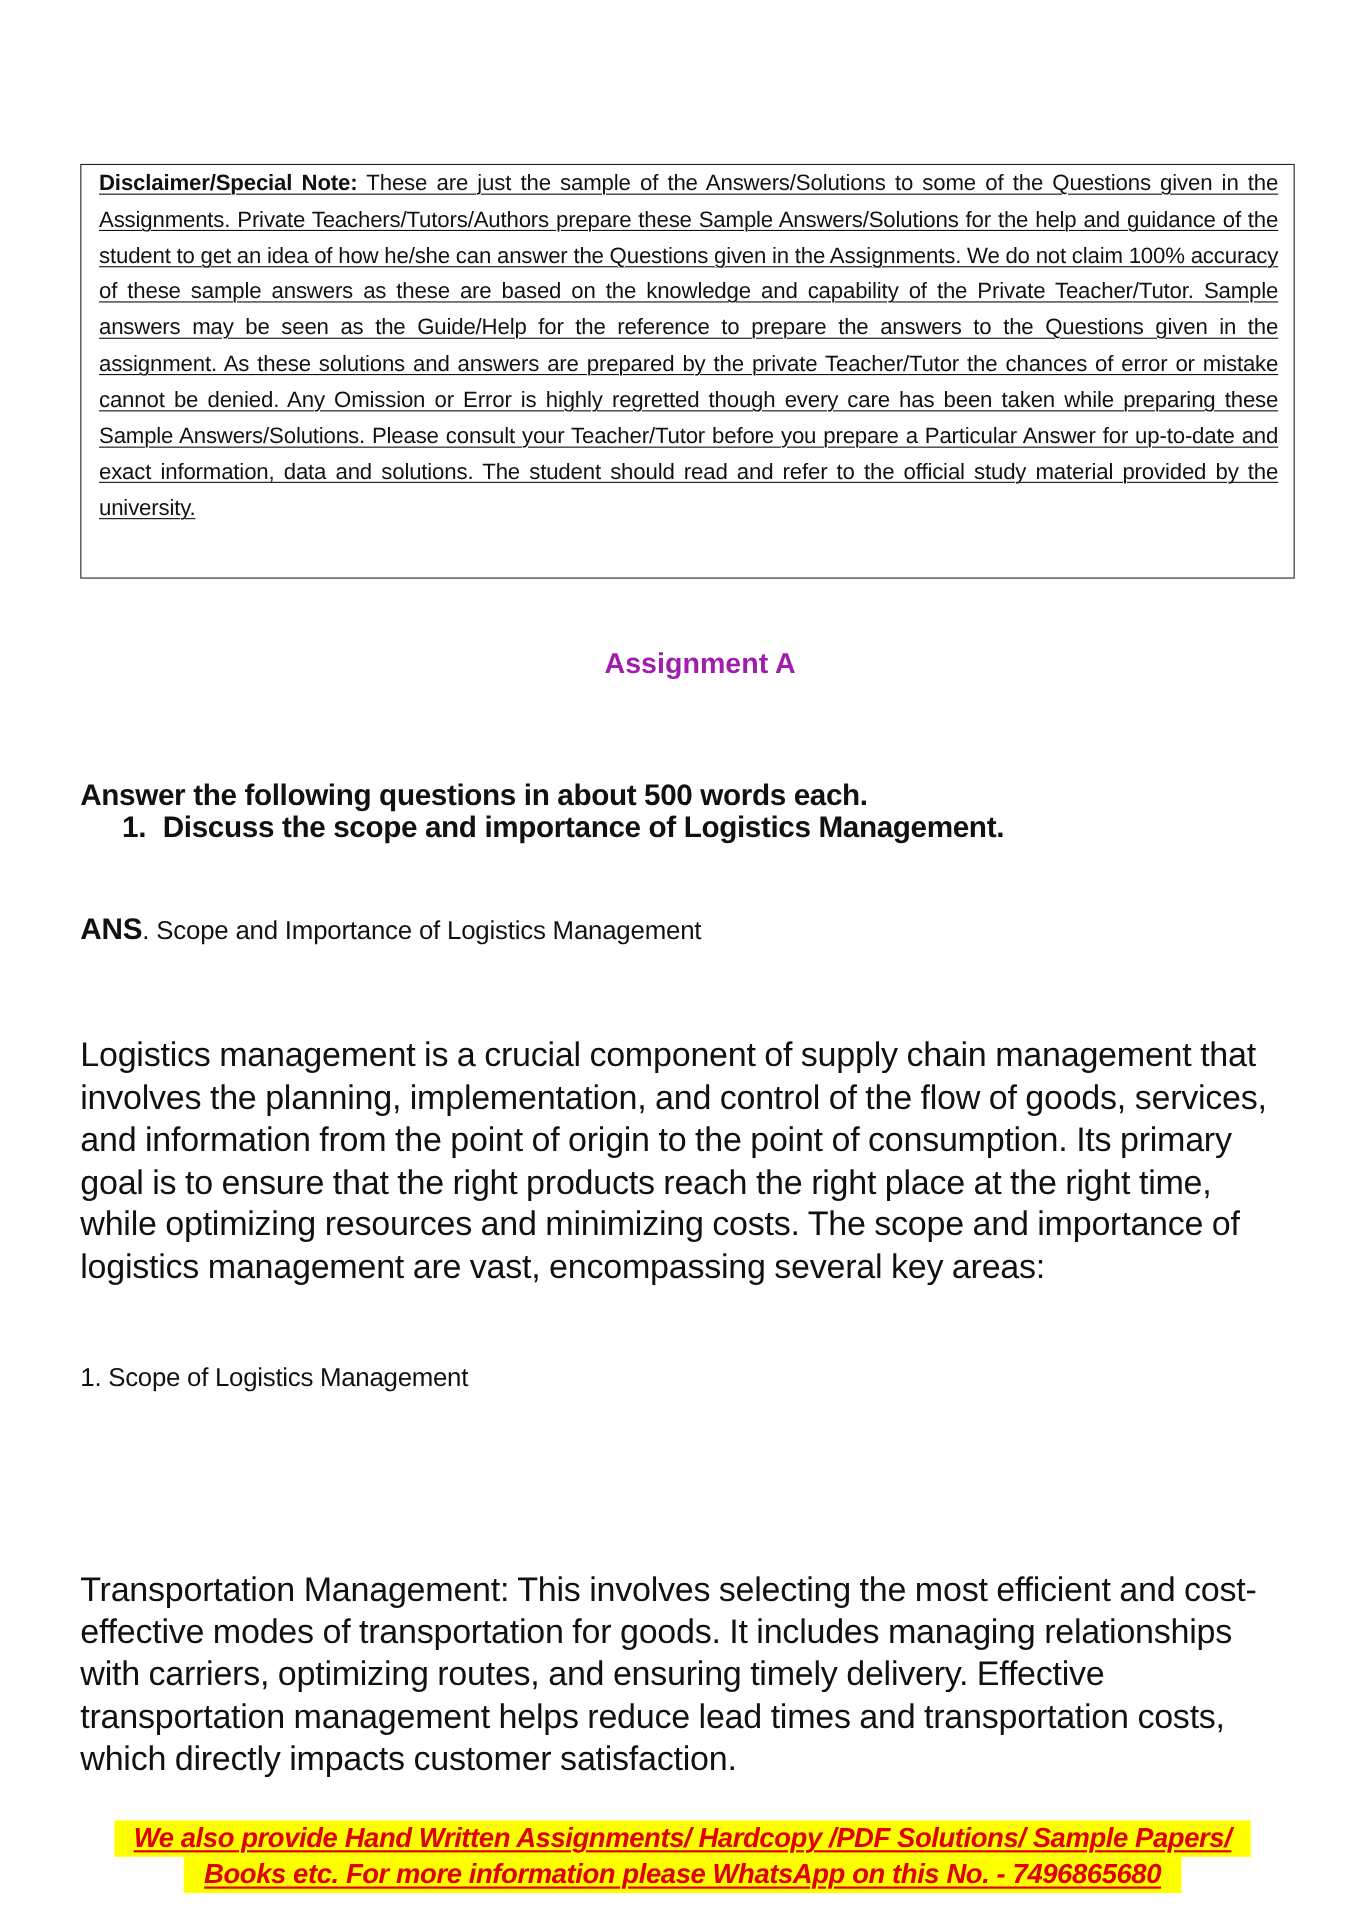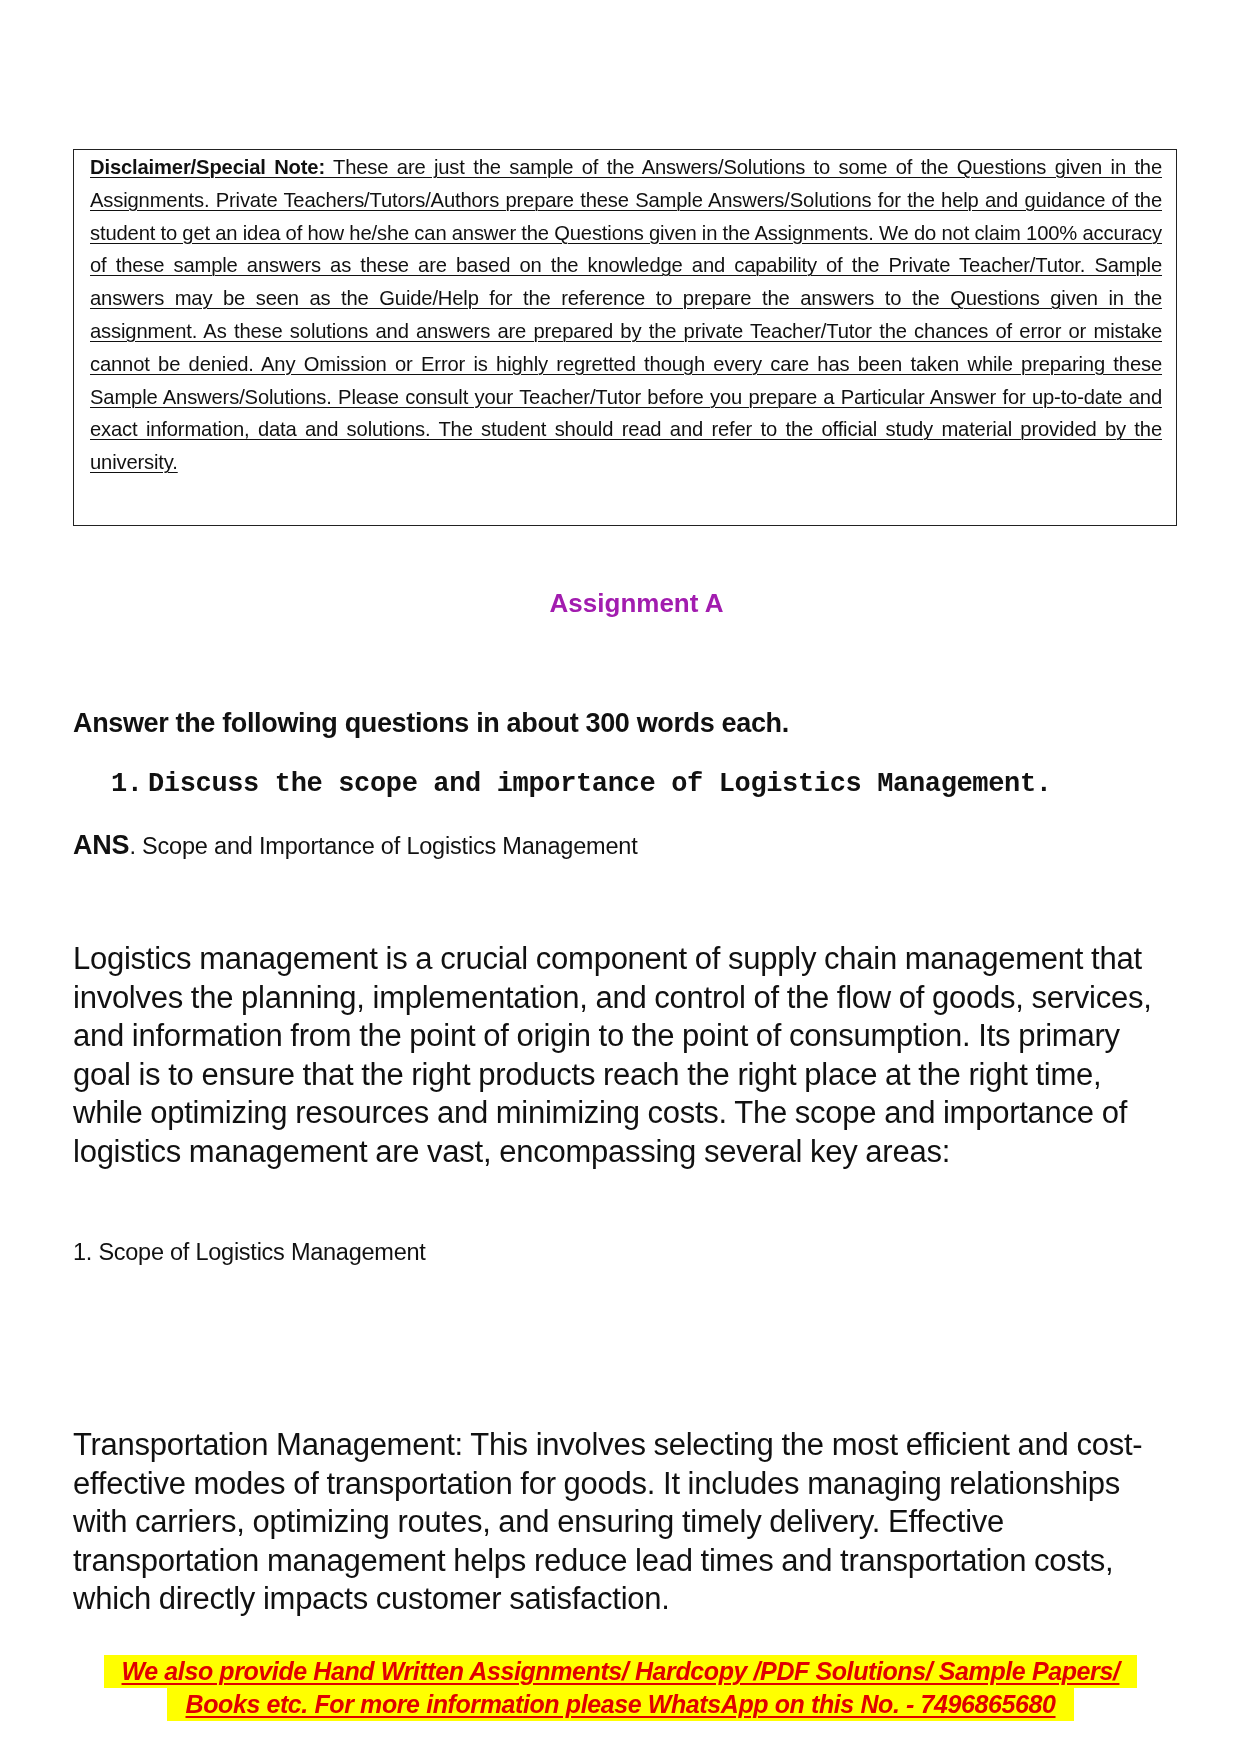--- a/index.html
+++ b/index.html
@@ -69,26 +69,25 @@
       top: 708px;
       font-size: 27px;
       font-weight: bold;
       margin: 0;
       letter-spacing: -0.35px;
     }
 
     .question {
       position: absolute;
       left: 111px;
-      top: 769px;
+      top: 737px;
       font-size: 27px;
       font-weight: bold;
       margin: 0;
       letter-spacing: -0.35px;
-      font-family: Liberation Mono, monospace;
     }
     .question .qnum {
       display: inline-block;
       width: 37px;
     }
 
     .ans-line {
       position: absolute;
       left: 73px;
       top: 830px;
@@ -150,21 +149,21 @@
 <body>
 
 <div class="page">
 
   <div class="disclaimer-box">
     <p class="disclaimer-text"><span class="lead">Disclaimer/Special Note:</span><span> These are just the sample of the Answers/Solutions to some of the Questions given in the Assignments. Private Teachers/Tutors/Authors prepare these Sample Answers/Solutions for the help and guidance of the student to get an idea of how he/she can answer the Questions given in the Assignments. We do not claim 100% accuracy of these sample answers as these are based on the knowledge and capability of the Private Teacher/Tutor. Sample answers may be seen as the Guide/Help for the reference to prepare the answers to the Questions given in the assignment. As these solutions and answers are prepared by the private Teacher/Tutor the chances of error or mistake cannot be denied. Any Omission or Error is highly regretted though every care has been taken while preparing these Sample Answers/Solutions. Please consult your Teacher/Tutor before you prepare a Particular Answer for up-to-date and exact information, data and solutions. The student should read and refer to the official study material provided by the university.</span></p>
   </div>
 
   <h1 class="assignment-title">Assignment A</h1>
 
-  <p class="instruction">Answer the following questions in about 300 words each.</p>
+  <p class="instruction">Answer the following questions in about 500 words each.</p>
 
   <p class="question"><span class="qnum">1.</span><span>Discuss the scope and importance of Logistics Management.</span></p>
 
   <p class="ans-line"><span class="ans-label">ANS</span><span>. Scope and Importance of Logistics Management</span></p>
 
   <p class="para para-intro">Logistics management is a crucial component of supply chain management that involves the planning, implementation, and control of the flow of goods, services, and information from the point of origin to the point of consumption. Its primary goal is to ensure that the right products reach the right place at the right time, while optimizing resources and minimizing costs. The scope and importance of logistics management are vast, encompassing several key areas:</p>
 
   <p class="section-heading">1. Scope of Logistics Management</p>
 
   <p class="para para-transport"> Transportation Management: This involves selecting the most efficient and cost-effective modes of transportation for goods. It includes managing relationships with carriers, optimizing routes, and ensuring timely delivery. Effective transportation management helps reduce lead times and transportation costs, which directly impacts customer satisfaction.</p>

